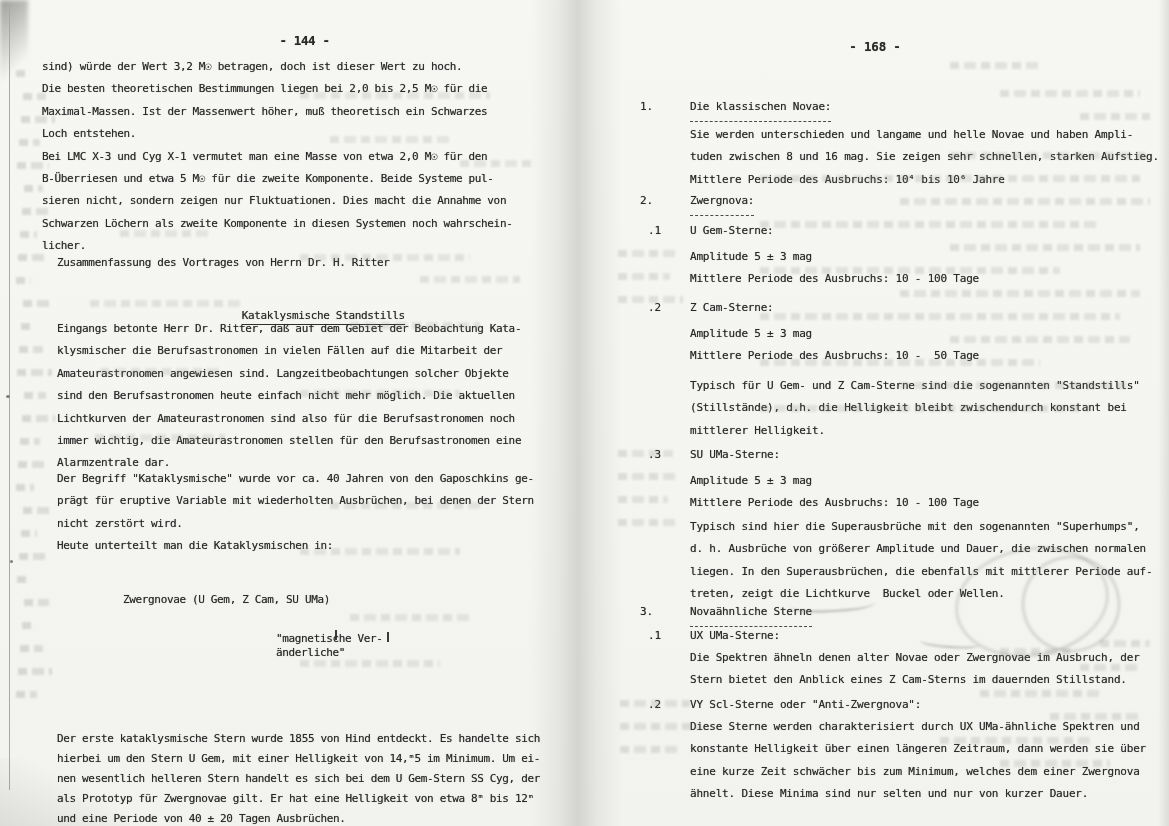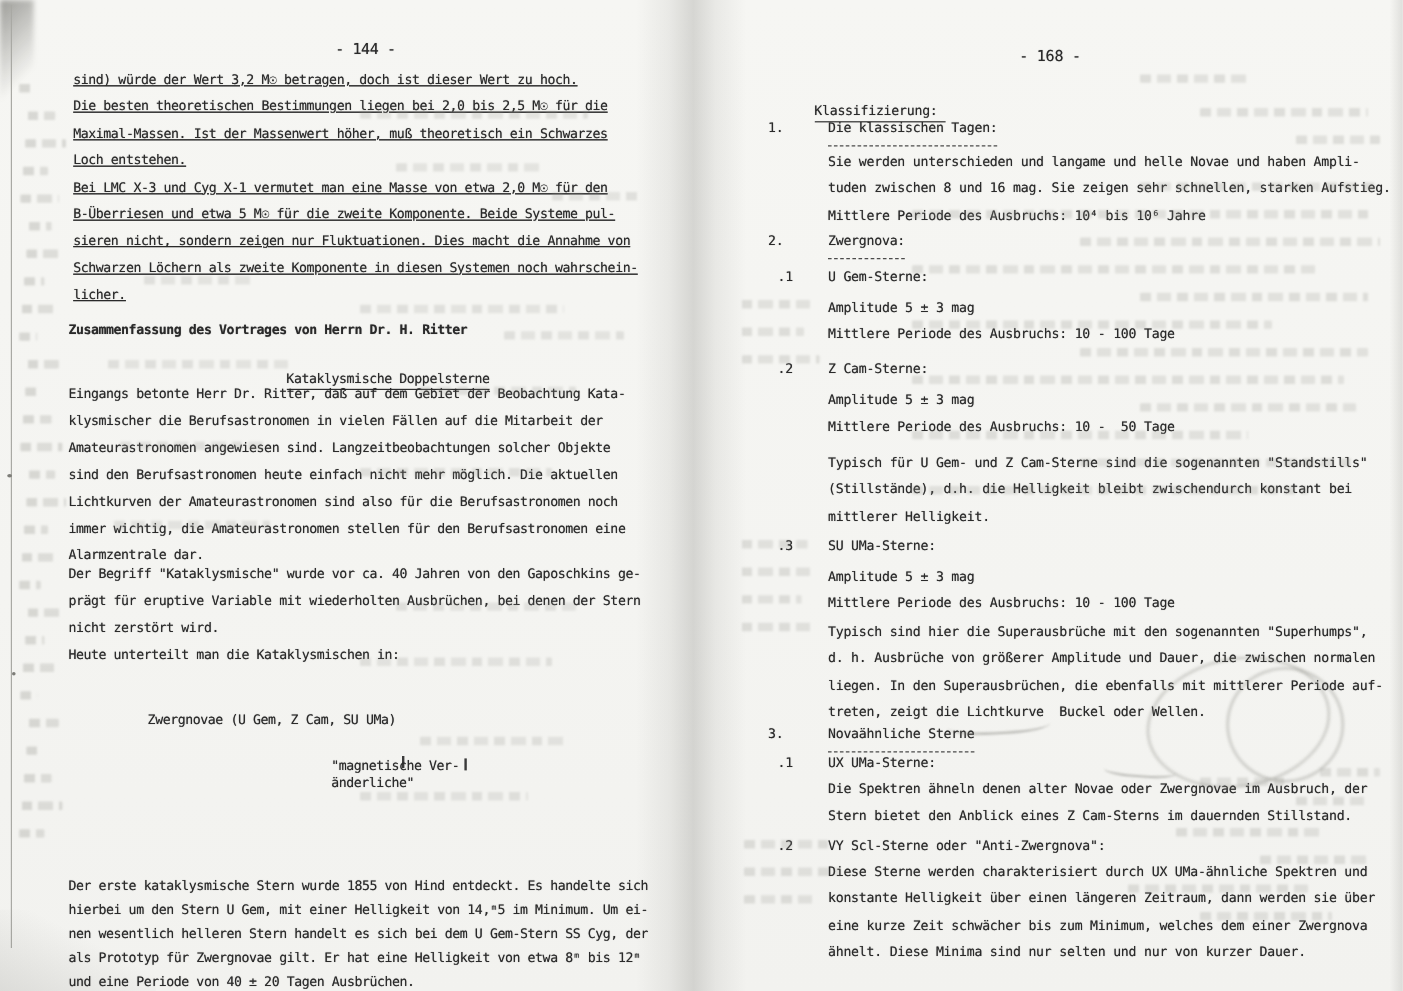--- a/index.html
+++ b/index.html
@@ -6,21 +6,21 @@
   .scan{position:relative;width:1169px;height:826px;overflow:hidden;
         background:linear-gradient(180deg,#f6f6f3 0%,#f4f4f1 60%,#f2f2ef 100%);
         font-family:"DejaVu Sans Mono","DejaVu Sans",monospace;}
   .tb{position:absolute;color:#2a2a2a;font-size:11px;line-height:22.4px;
       white-space:pre-wrap;text-shadow:0 0 0.7px rgba(35,35,35,.6);}
   .pl .tb{letter-spacing:-0.35px;}
   .pr .tb{letter-spacing:-0.2px;line-height:22.3px;}
   .page{position:absolute;top:0;height:826px;}
   .pl{left:0;width:585px;}
   .pr{left:600px;width:569px;}
-  .pagenum{font-weight:normal;font-size:12.5px;letter-spacing:1px;text-align:center;}
+  .pagenum{font-weight:bold;font-size:12.5px;letter-spacing:1px;text-align:center;}
   .solid-ul{border-bottom:1.2px solid #2e2e2e;padding-bottom:2px;padding-right:7px;}
   .title-ul{border-bottom:1.2px solid #2e2e2e;padding-bottom:2px;}
   .dashed-ul{border-bottom:1.3px dashed rgba(45,45,45,.85);padding-bottom:3px;}
   .sec{position:absolute;left:0;width:100%;height:26px;}
   .sec .num{position:absolute;top:0;}
   .sec .t{position:absolute;left:90px;top:0;}
   .tick{position:absolute;width:2px;height:10px;background:#3a3a3a;}
   
   .gutter{position:absolute;left:530px;top:0;width:92px;height:826px;
     background:linear-gradient(90deg,rgba(100,100,95,0) 0%,rgba(100,100,95,.09) 30%,
@@ -50,34 +50,34 @@
   <div class="edge-line"></div>
   <div class="speck" style="left:6px;top:395px;width:4px;height:3px;"></div>
   <div class="speck" style="left:10px;top:560px;width:3px;height:3px;"></div>
   <div class="bottom-shade"></div>
   <div class="gutter"></div>
   <div class="right-edge"></div>
 
   <div class="page pl">
     <div class="tb pagenum" style="left:57px;top:30px;width:495px;">- 144 -</div>
 
-    <div class="tb" style="left:61px;top:56px;width:505px;text-decoration:underline;">sind) würde der Wert 3,2 M☉ betragen, doch ist dieser Wert zu hoch.
+    <div class="tb" style="left:42px;top:56px;width:505px;">sind) würde der Wert 3,2 M☉ betragen, doch ist dieser Wert zu hoch.
 Die besten theoretischen Bestimmungen liegen bei 2,0 bis 2,5 M☉ für die
 Maximal-Massen. Ist der Massenwert höher, muß theoretisch ein Schwarzes
 Loch entstehen.
 Bei LMC X-3 und Cyg X-1 vermutet man eine Masse von etwa 2,0 M☉ für den
 B-Überriesen und etwa 5 M☉ für die zweite Komponente. Beide Systeme pul-
 sieren nicht, sondern zeigen nur Fluktuationen. Dies macht die Annahme von
 Schwarzen Löchern als zweite Komponente in diesen Systemen noch wahrschein-
 licher.</div>
 
-    <div class="tb" style="left:57px;top:264px;font-weight:bold;">Zusammenfassung des Vortrages von Herrn Dr. H. Ritter</div>
+    <div class="tb" style="left:57px;top:252px;">Zusammenfassung des Vortrages von Herrn Dr. H. Ritter</div>
 
     <div class="tb" style="left:57px;top:283px;width:495px;text-align:center;">
-      <span class="title-ul">Kataklysmische Doppelsterne</span>
+      <span class="title-ul">Kataklysmische Standstills</span>
     </div>
 
     <div class="tb" style="left:57px;top:318px;width:505px;">Eingangs betonte Herr Dr. Ritter, daß auf dem Gebiet der Beobachtung Kata-
 klysmischer die Berufsastronomen in vielen Fällen auf die Mitarbeit der
 Amateurastronomen angewiesen sind. Langzeitbeobachtungen solcher Objekte
 sind den Berufsastronomen heute einfach nicht mehr möglich. Die aktuellen
 Lichtkurven der Amateurastronomen sind also für die Berufsastronomen noch
 immer wichtig, die Amateurastronomen stellen für den Berufsastronomen eine
 Alarmzentrale dar.</div>
 
@@ -97,27 +97,24 @@
     <div class="tb" style="left:57px;top:704px;width:510px;line-height:20px;margin-top:25px;">Der erste kataklysmische Stern wurde 1855 von Hind entdeckt. Es handelte sich
 hierbei um den Stern U Gem, mit einer Helligkeit von 14,ᵐ5 im Minimum. Um ei-
 nen wesentlich helleren Stern handelt es sich bei dem U Gem-Stern SS Cyg, der
 als Prototyp für Zwergnovae gilt. Er hat eine Helligkeit von etwa 8ᵐ bis 12ᵐ
 und eine Periode von 40 ± 20 Tagen Ausbrüchen.</div>
   </div>
 
   <div class="page pr">
     <div class="tb pagenum" style="left:90px;top:36px;width:370px;">- 168 -</div>
 
-    <div class="tb" style="left:40px;top:60px;">
-      <span class="solid-ul">Klassifizierung:</span>
-    </div>
 
     <div class="sec tb" style="top:96px;">
       <span class="num" style="left:40px;">1.</span>
-      <span class="t dashed-ul">Die klassischen Tagen:</span>
+      <span class="t dashed-ul">Die klassischen Novae:</span>
     </div>
     <div class="tb" style="left:90px;top:124px;width:472px;">Sie werden unterschieden und langame und helle Novae und haben Ampli-
 tuden zwischen 8 und 16 mag. Sie zeigen sehr schnellen, starken Aufstieg.
 Mittlere Periode des Ausbruchs: 10⁴ bis 10⁶ Jahre</div>
 
     <div class="sec tb" style="top:190px;">
       <span class="num" style="left:40px;">2.</span>
       <span class="t dashed-ul">Zwergnova:</span>
     </div>
 

